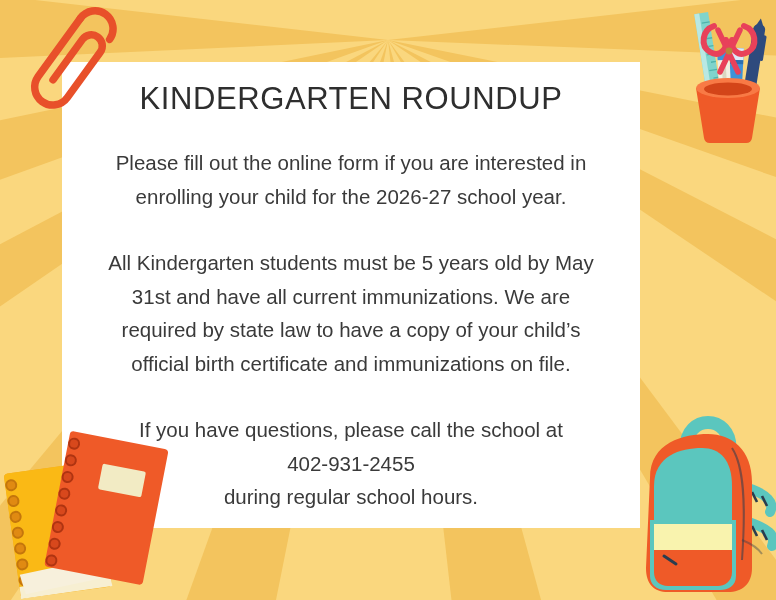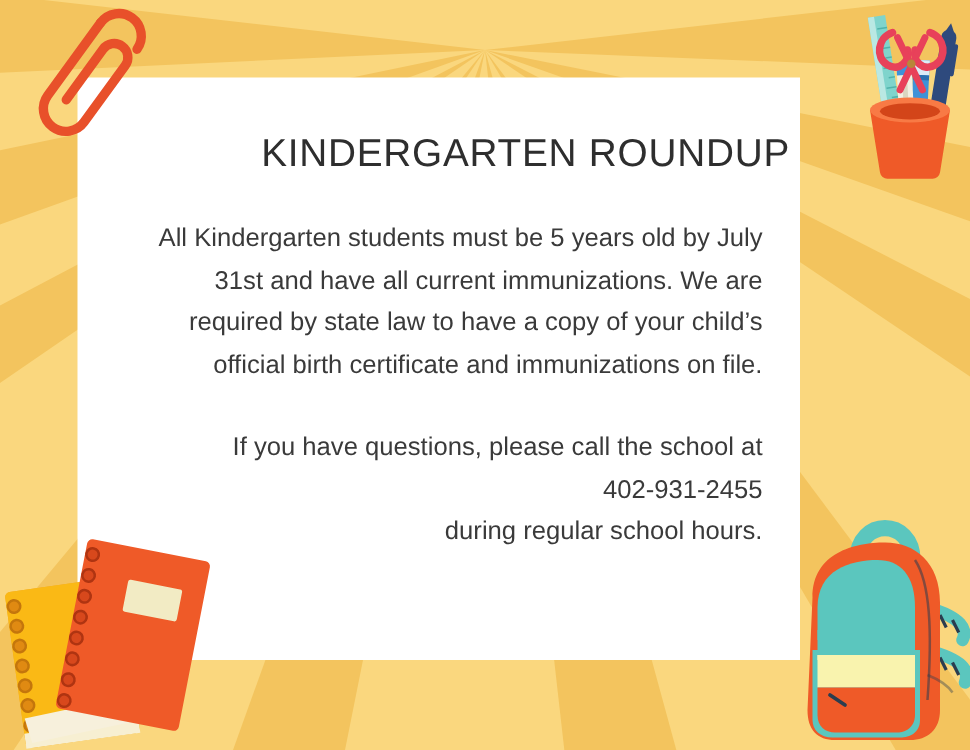--- a/index.html
+++ b/index.html
@@ -39,22 +39,22 @@
     background: #FFFFFF;
   }
 
   #card-inner {
     position: absolute;
     left: 0;
     top: 0;
     width: 100%;
     height: 100%;
     box-sizing: border-box;
-    padding: 32px 8px 0 8px;
-    text-align: right;
+    padding: 8px 8px 0 8px;
+    text-align: center;
   }
 
   #title {
     font-family: "Liberation Sans", sans-serif;
     font-size: 31px;
     font-weight: 400;
     letter-spacing: 0.6px;
     color: #2E2E2E;
     line-height: 1.2;
     margin: 10px 0 0 0;
@@ -106,22 +106,23 @@
       <polygon points="0,0 1500,530 1500,300" fill="#F3C45E"></polygon>
       <polygon points="0,0 1500,60 1500,-170" fill="#F3C45E"></polygon>
     </g>
   </svg>
 
   <div id="card">
     <div id="card-inner">
 
       <h1 id="title">KINDERGARTEN ROUNDUP</h1>
 
-
-      <p class="para" id="para-2">All Kindergarten students must be 5 years old by July 31st and have all current immunizations. We are required by state law to have a copy of your child’s official birth certificate and immunizations on file.</p>
+      <p class="para" id="para-1">Please fill out the online form if you are interested in enrolling your child for the 2026-27 school year.</p>
+
+      <p class="para" id="para-2">All Kindergarten students must be 5 years old by May 31st and have all current immunizations. We are required by state law to have a copy of your child’s official birth certificate and immunizations on file.</p>
 
       <p class="para" id="para-3" style="white-space: pre-line;">If you have questions, please call the school at
 402-931-2455
 during regular school hours.</p>
 
     </div>
   </div>
 
   <svg class="art" id="art-paperclip" viewBox="0 0 120 120" aria-hidden="true">
     <g transform="rotate(36 60 60)">

